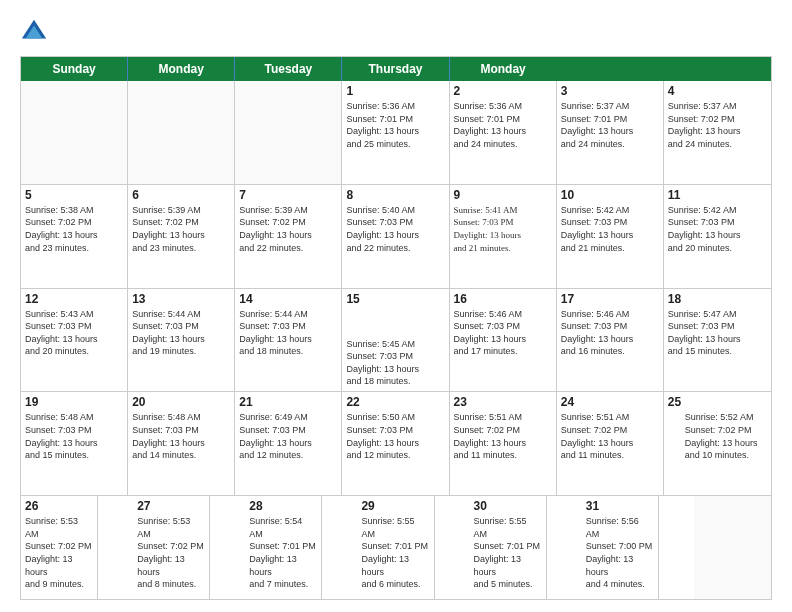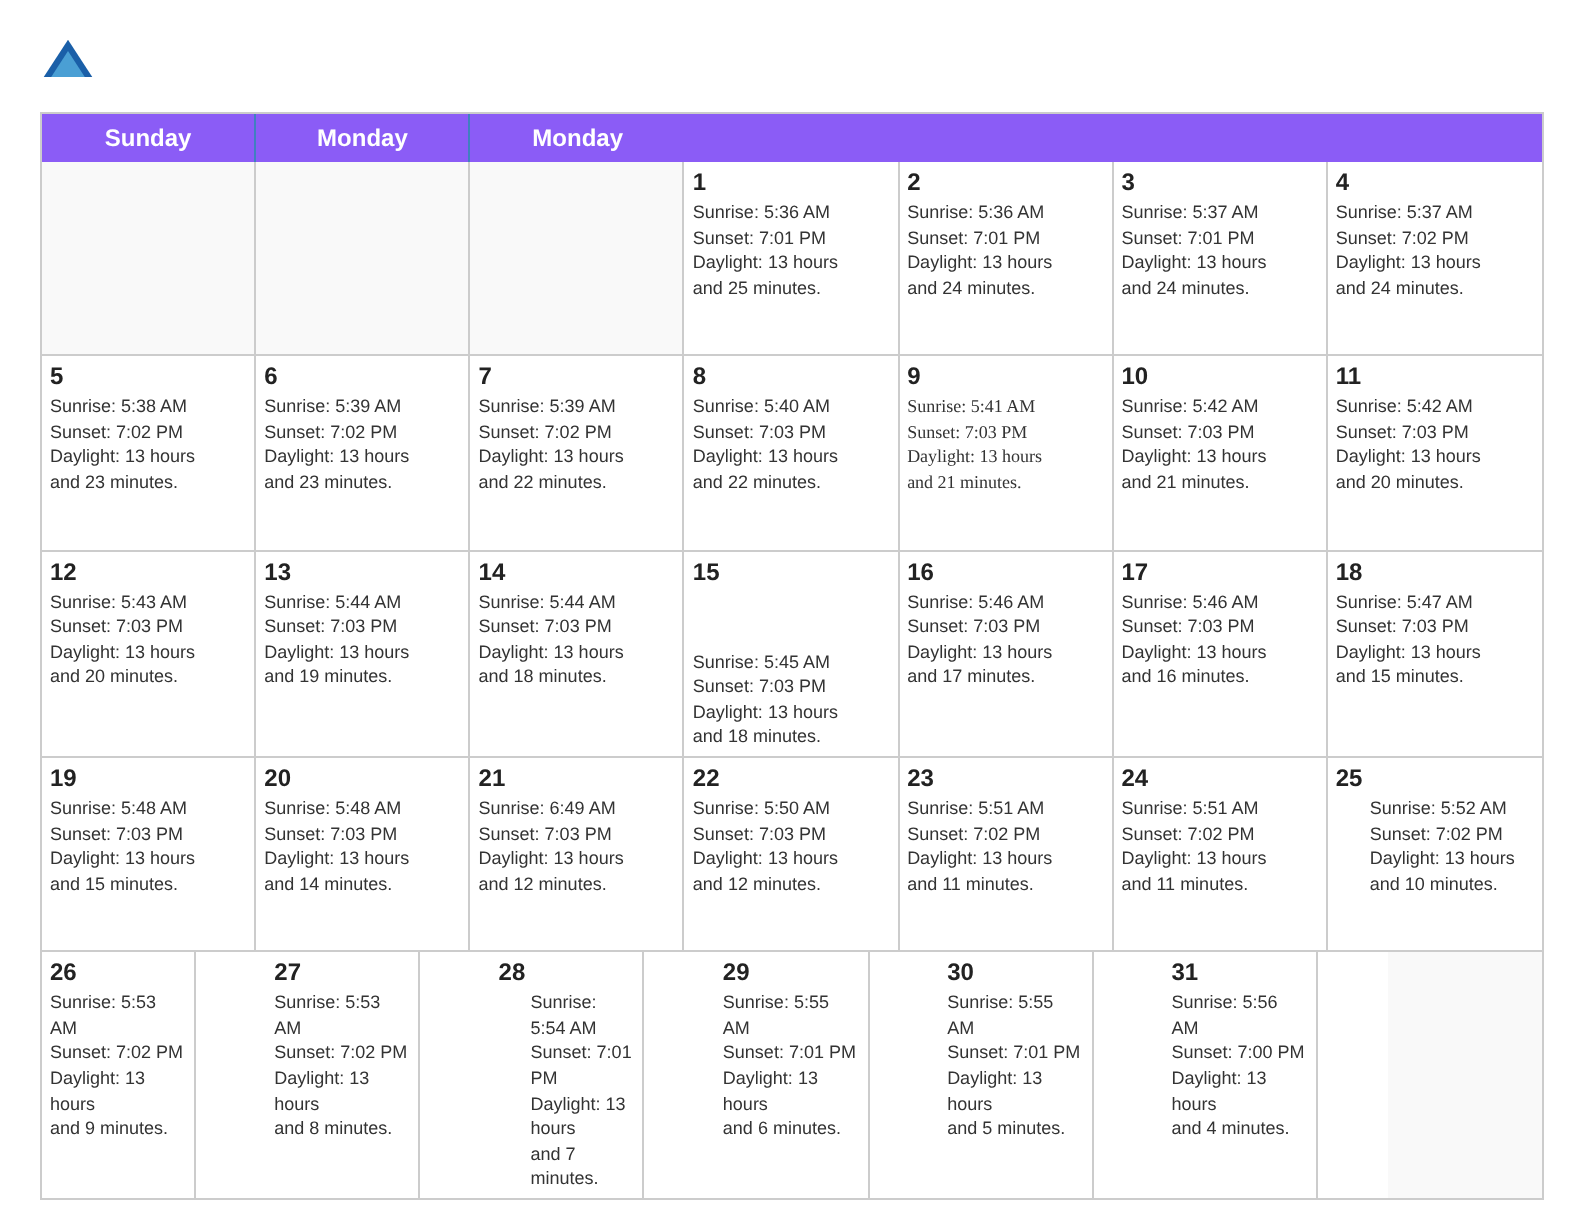--- a/index.html
+++ b/index.html
@@ -62,21 +62,21 @@
     }
     .calendar {
       flex: 1;
       display: flex;
       flex-direction: column;
       border: 1px solid #ccc;
     }
     .cal-header-row {
       display: grid;
       grid-template-columns: repeat(7, 1fr);
-      background: #8b5cf6;
+      background: #15803d;
     }
     .cal-header-cell {
       color: #fff;
       font-size: 12px;
       font-weight: bold;
       text-align: center;
       padding: 5px 3px;
       border-right: 1px solid #4080c0;
     }
     .cal-header-cell:last-child { border-right: none; }
@@ -132,20 +132,22 @@
     <div class="title-block">
       <div class="month-title"></div>
       <div class="location"></div>
     </div>
   </div>
 
   <div class="calendar">
     <div class="cal-header-row">
     <div class="cal-header-cell">Sunday</div>
         <div class="cal-header-cell">Monday</div>
+        <div class="cal-header-cell">Tuesday</div>
+        <div class="cal-header-cell">Thursday</div>
         <div class="cal-header-cell">Monday</div>
       </div>
     <div class="cal-body">
     <div class="cal-week">
           <div class="cal-cell empty"></div>
           <div class="cal-cell empty"></div>
           <div class="cal-cell empty"></div>
           <div class="cal-cell">
             <div class="day-num">1</div>
             <div class="day-info" style="white-space: pre-line;">Sunrise: 5:36 AM
@@ -338,21 +340,21 @@
           </div>
           <div class="cal-cell">
             <div class="day-num">27</div>
             <div class="day-info" style="white-space: pre-line;">Sunrise: 5:53 AM
 Sunset: 7:02 PM
 Daylight: 13 hours
 and 8 minutes.</div>
           </div>
           <div class="cal-cell">
             <div class="day-num">28</div>
-            <div class="day-info" style="white-space: pre-line; margin-left: 16px;">Sunrise: 5:54 AM
+            <div class="day-info" style="white-space: pre-line;">Sunrise: 5:54 AM
 Sunset: 7:01 PM
 Daylight: 13 hours
 and 7 minutes.</div>
           </div>
           <div class="cal-cell">
             <div class="day-num">29</div>
             <div class="day-info" style="white-space: pre-line;">Sunrise: 5:55 AM
 Sunset: 7:01 PM
 Daylight: 13 hours
 and 6 minutes.</div>

